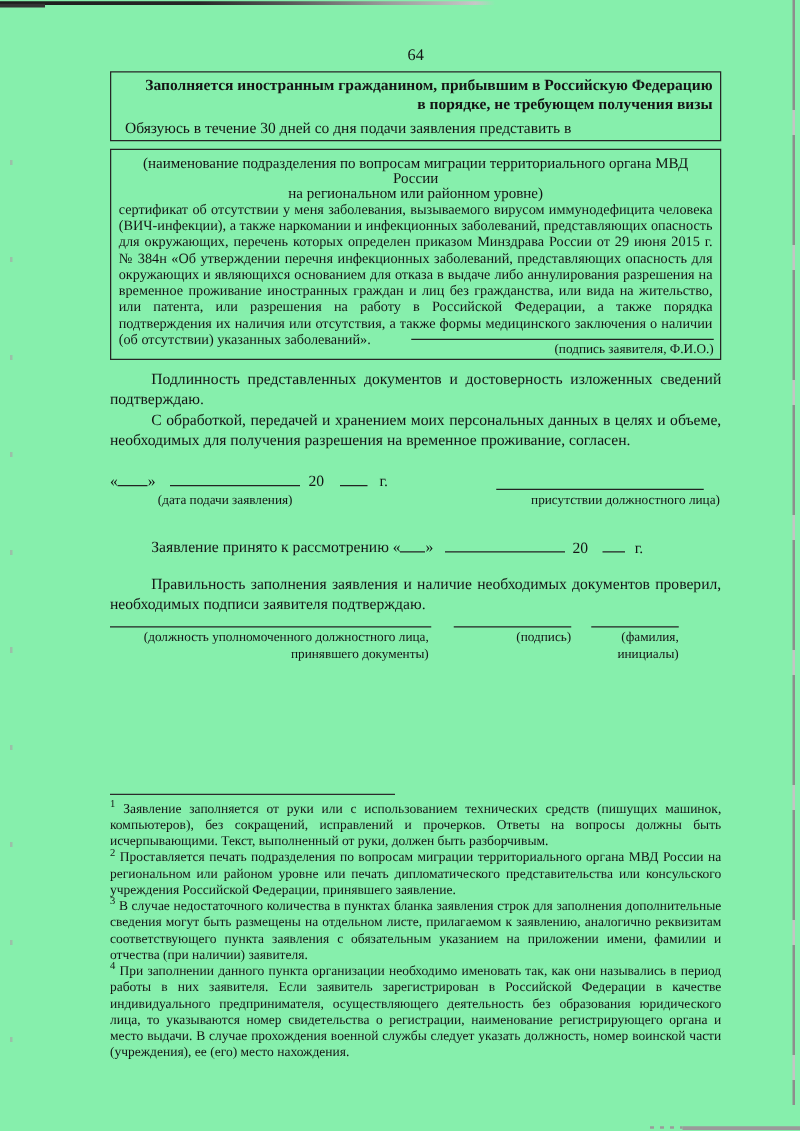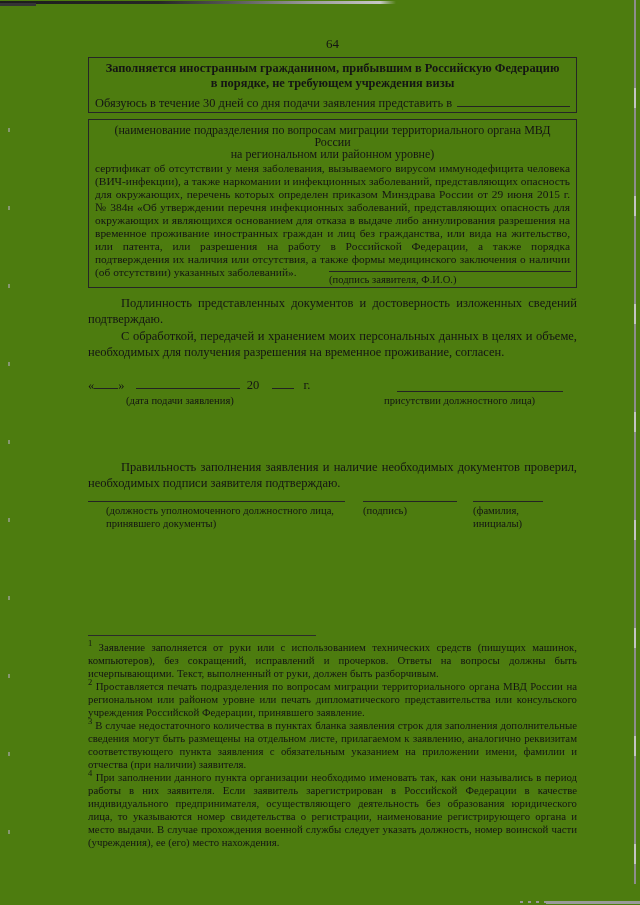--- a/index.html
+++ b/index.html
@@ -1,39 +1,39 @@
 <!DOCTYPE html>
 <html><head>
 <meta charset="utf-8">
 <style>
   html,body{margin:0;padding:0;background:#fff;}
   .page{
-    position:relative;width:640px;height:905px;background:#4d7c0f;
+    position:relative;width:640px;height:905px;background:#86efac;
     font-family:"Liberation Serif","DejaVu Serif",serif;color:#141414;
     overflow:hidden;
   }
   
   .art-top{position:absolute;left:0;top:1px;width:396px;height:3px;
     background:linear-gradient(90deg,#1c1c1c 0%,#262626 40%,#565656 58%,#9a9a9a 78%,#c7c7c7 96%,transparent 100%);}
   .art-topleft{position:absolute;left:0;top:3px;width:36px;height:3px;background:#343434;}
   .art-right{position:absolute;left:634px;top:0;width:2px;height:884px;
     background:repeating-linear-gradient(180deg,#8d8d8d 0 88px,#c4c4c4 88px 108px);}
   .art-bottom-dots{position:absolute;left:520px;top:901px;width:26px;height:2px;
     background:repeating-linear-gradient(90deg,#9a9a9a 0 3px,transparent 3px 8px);}
   .art-bottom{position:absolute;left:546px;top:901px;width:94px;height:3px;background:#9a9a9a;}
   .art-left-dots{position:absolute;left:8px;top:128px;width:2px;height:712px;opacity:.65;
     background:repeating-linear-gradient(180deg,#a6a6a6 0 4px,transparent 4px 78px);}
   
   .pgnum{position:absolute;left:88px;top:36px;width:489px;text-align:center;font-size:13px;}
   .bl{display:inline-block;border-bottom:1px solid #232323;height:.85em;vertical-align:baseline;}
-  .cap{font-size:10.6px;line-height:12.5px;text-align:left;}
+  .cap{font-size:10.6px;line-height:12.5px;text-align:right;}
   
   .box1{position:absolute;left:88px;top:57px;width:489px;height:56px;border:1px solid #262626;box-sizing:border-box;padding:3px 6px 0 6px;}
-  .b1h{font-weight:bold;font-size:12.4px;line-height:15px;text-align:center;}
-  .b1o{display:flex;align-items:baseline;font-size:12.4px;margin-top:4px;}
+  .b1h{font-weight:bold;font-size:12.4px;line-height:15px;text-align:right;}
+  .b1o{display:flex;align-items:baseline;font-size:12.4px;margin-top:4px;flex-direction:column;}
   .b1o .fill{flex:1;border-bottom:1px solid #232323;height:.85em;margin-left:5px;}
   
   .box2{position:absolute;left:88px;top:119px;width:489px;height:169px;border:1px solid #262626;box-sizing:border-box;padding:4px 6px 0 6px;}
   .b2cap{font-size:12px;line-height:12px;text-align:center;}
   .b2body{font-size:11.4px;line-height:13px;text-align:justify;margin-top:2px;}
   .b2sig{position:absolute;right:5px;bottom:1px;width:242px;}
   .b2sig .line{border-top:1px solid #232323;height:2px;}
   
   .statements{position:absolute;left:88px;top:295px;width:489px;}
   .statements p{margin:0;font-size:12.5px;line-height:16.4px;text-align:justify;text-indent:33px;}
@@ -65,21 +65,21 @@
   <div class="art-topleft"></div>
   <div class="art-right"></div>
   <div class="art-bottom-dots"></div>
   <div class="art-bottom"></div>
   <div class="art-left-dots"></div>
 
   <div class="pgnum">64</div>
 
   <div class="box1">
     <div class="b1h">Заполняется иностранным гражданином, прибывшим в Российскую Федерацию</div>
-    <div class="b1h">в порядке, не требующем учреждения визы</div>
+    <div class="b1h">в порядке, не требующем получения визы</div>
     <div class="b1o">
       <span>Обязуюсь в течение 30 дней со дня подачи заявления представить в</span>
       <span class="fill"></span>
     </div>
   </div>
 
   <div class="box2">
     <div class="b2cap">(наименование подразделения по вопросам миграции территориального органа МВД России</div>
     <div class="b2cap">на региональном или районном уровне)</div>
     <div class="b2body">сертификат об отсутствии у меня заболевания, вызываемого вирусом иммунодефицита человека (ВИЧ-инфекции), а также наркомании и инфекционных заболеваний, представляющих опасность для окружающих, перечень которых определен приказом Минздрава России от 29 июня 2015 г. № 384н «Об утверждении перечня инфекционных заболеваний, представляющих опасность для окружающих и являющихся основанием для отказа в выдаче либо аннулирования разрешения на временное проживание иностранных граждан и лиц без гражданства, или вида на жительство, или патента, или разрешения на работу в Российской Федерации, а также порядка подтверждения их наличия или отсутствия, а также формы медицинского заключения о наличии (об отсутствии) указанных заболеваний».</div>
@@ -100,20 +100,28 @@
     <span style="margin-left:4px">20</span>
     <span class="bl" style="width:22px;margin-left:10px"></span>
     <span style="margin-left:6px">г.</span>
     <div class="rline"></div>
     <div class="cap dcap">(дата подачи заявления)</div>
     <div class="cap rcap">
       <div>присутствии должностного лица)</div>
     </div>
   </div>
 
+  <div class="accept">
+    <span>Заявление принято к рассмотрению</span>
+    <span>«</span><span class="bl" style="width:20px"></span><span>»</span>
+    <span class="bl" style="width:96px;margin-left:6px"></span>
+    <span style="margin-left:3px">20</span>
+    <span class="bl" style="width:18px;margin-left:8px"></span>
+    <span style="margin-left:5px">г.</span>
+  </div>
 
   <div class="verif">Правильность заполнения заявления и наличие необходимых документов проверил, необходимых подписи заявителя подтверждаю.</div>
 
   <div class="offic">
     <div class="ln" style="left:0;width:257px"></div>
     <div class="ln" style="left:275px;width:94px"></div>
     <div class="ln" style="left:385px;width:70px"></div>
     <div class="cap c" style="left:18px;width:237px">
       <div>(должность уполномоченного должностного лица,</div>
       <div>принявшего документы)</div>

